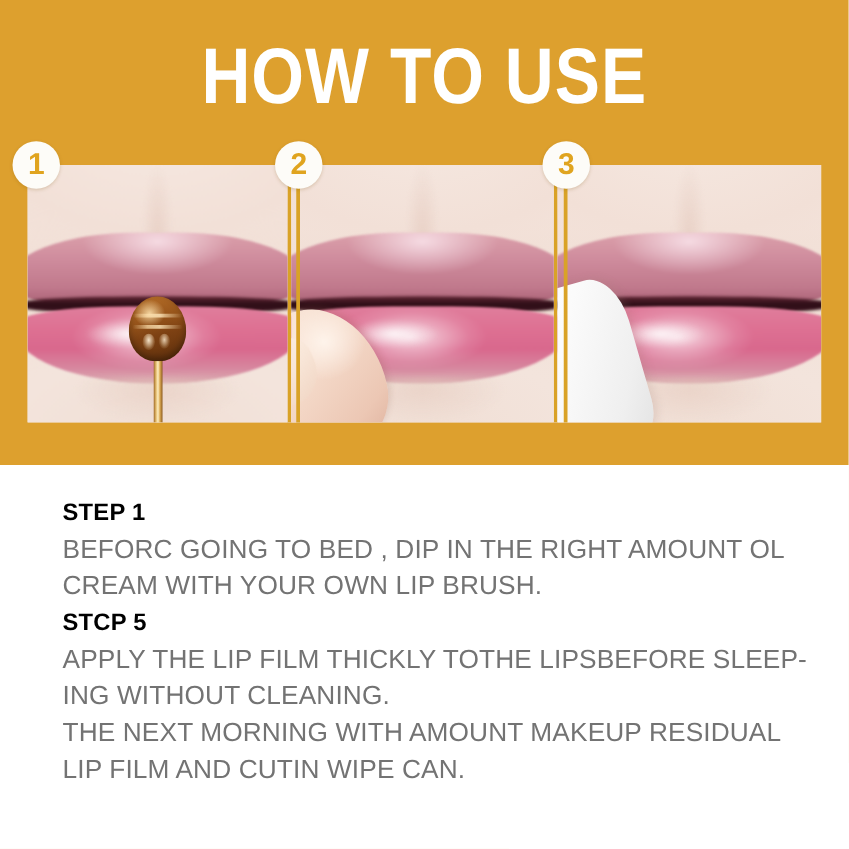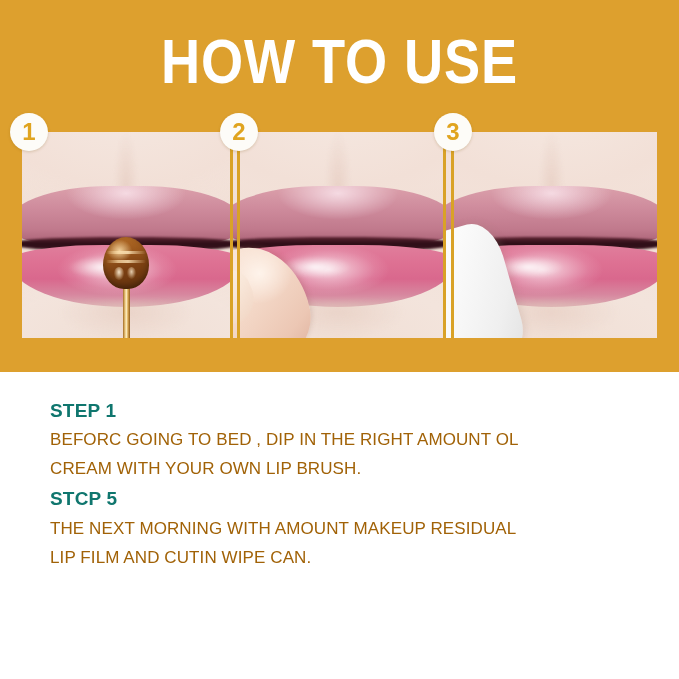--- a/index.html
+++ b/index.html
@@ -268,32 +268,32 @@
 
   
   .steps-block {
     position: absolute;
     left: 50px;
     top: 396px;
     width: 600px;
   }
   .step-group { margin-bottom: 1px; }
   .step-heading {
-    color: #0f766e;
+    color: #000000;
     font-family: "Liberation Sans", sans-serif;
     font-weight: bold;
     font-size: 19px;
     line-height: 29px;
     letter-spacing: 0.2px;
   }
   .step-body {
-    color: #a16207;
+    color: #737373;
     font-family: "Liberation Sans", sans-serif;
     font-weight: normal;
-    font-size: 17px;
+    font-size: 21px;
     line-height: 29px;
     letter-spacing: 0.1px;
     white-space: pre-line;
   }
 </style>
 </head>
 <body>
 
 <div id="page">
 
@@ -363,20 +363,22 @@
   <div class="steps-block">
 
     <div class="step-group">
       <div class="step-heading">STEP 1</div>
       <div class="step-body">BEFORC GOING TO BED , DIP IN THE RIGHT AMOUNT OL
 CREAM WITH YOUR OWN LIP BRUSH.</div>
     </div>
 
     <div class="step-group">
       <div class="step-heading">STCP 5</div>
+      <div class="step-body">APPLY THE LIP FILM THICKLY TOTHE LIPSBEFORE SLEEP-
+ING WITHOUT CLEANING.</div>
     </div>
 
     <div class="step-group">
       <div class="step-body">THE NEXT MORNING WITH AMOUNT MAKEUP RESIDUAL
 LIP FILM AND CUTIN WIPE CAN.</div>
     </div>
 
   </div>
 
 </div>

